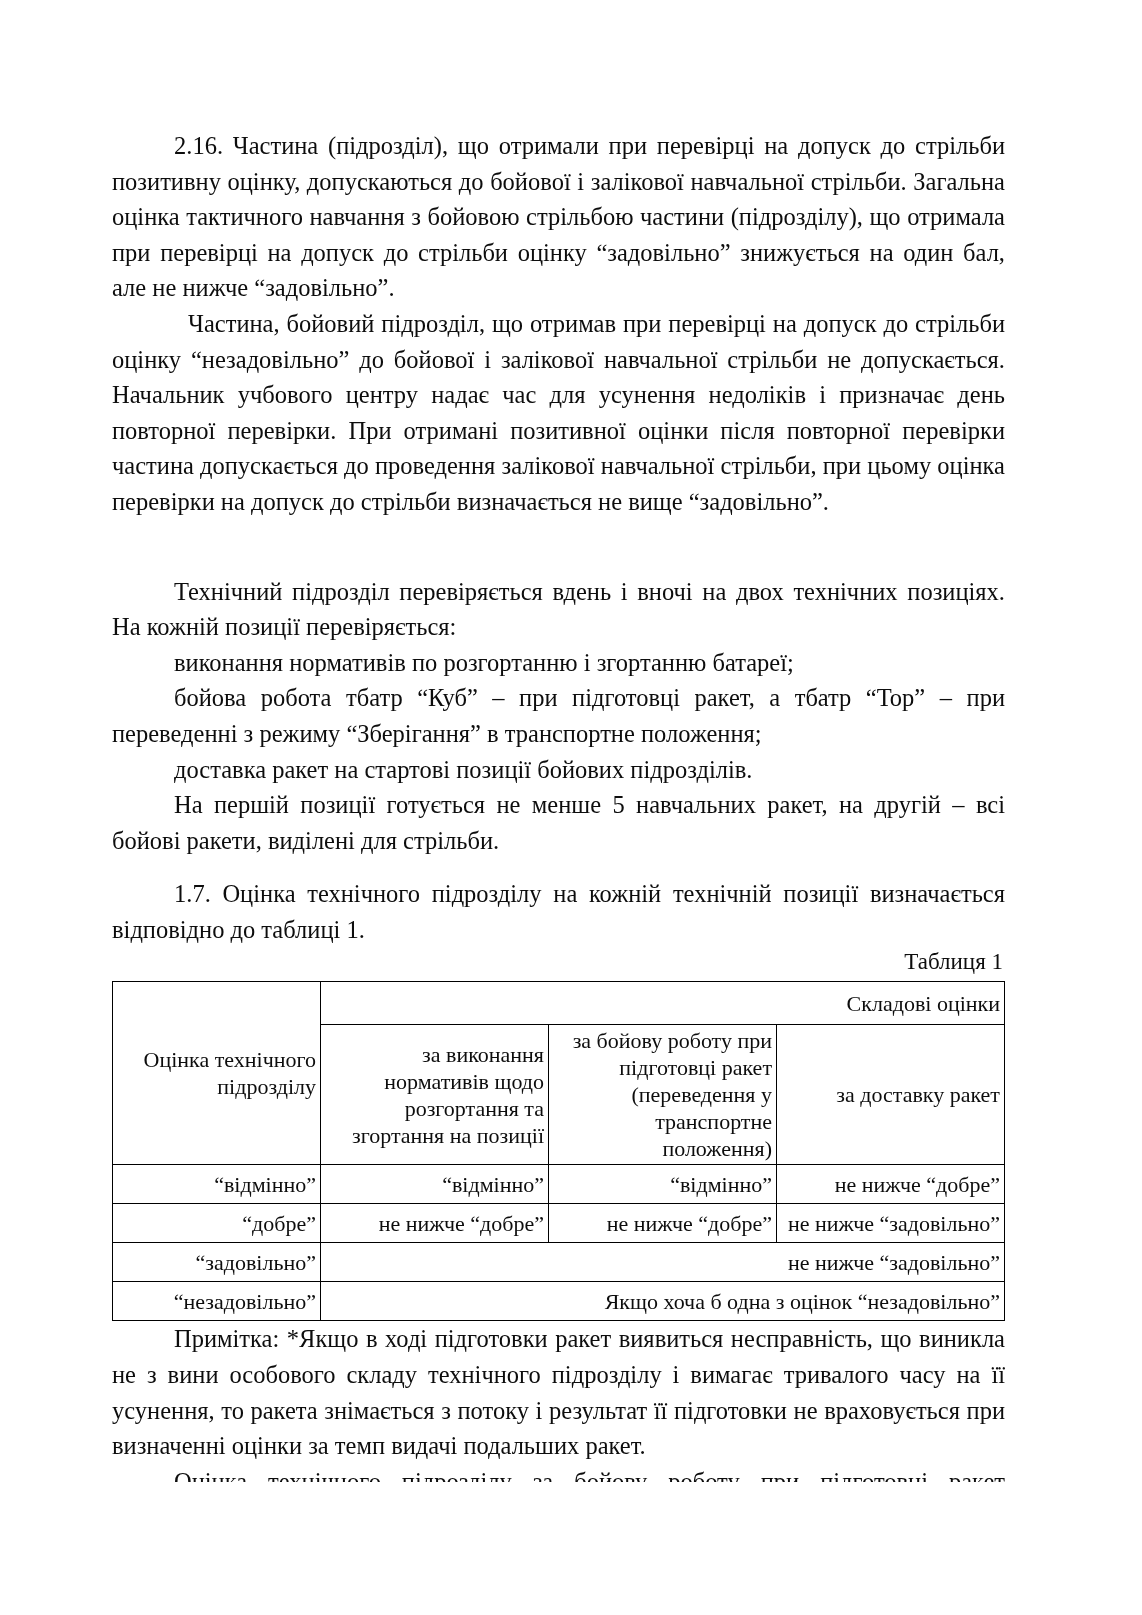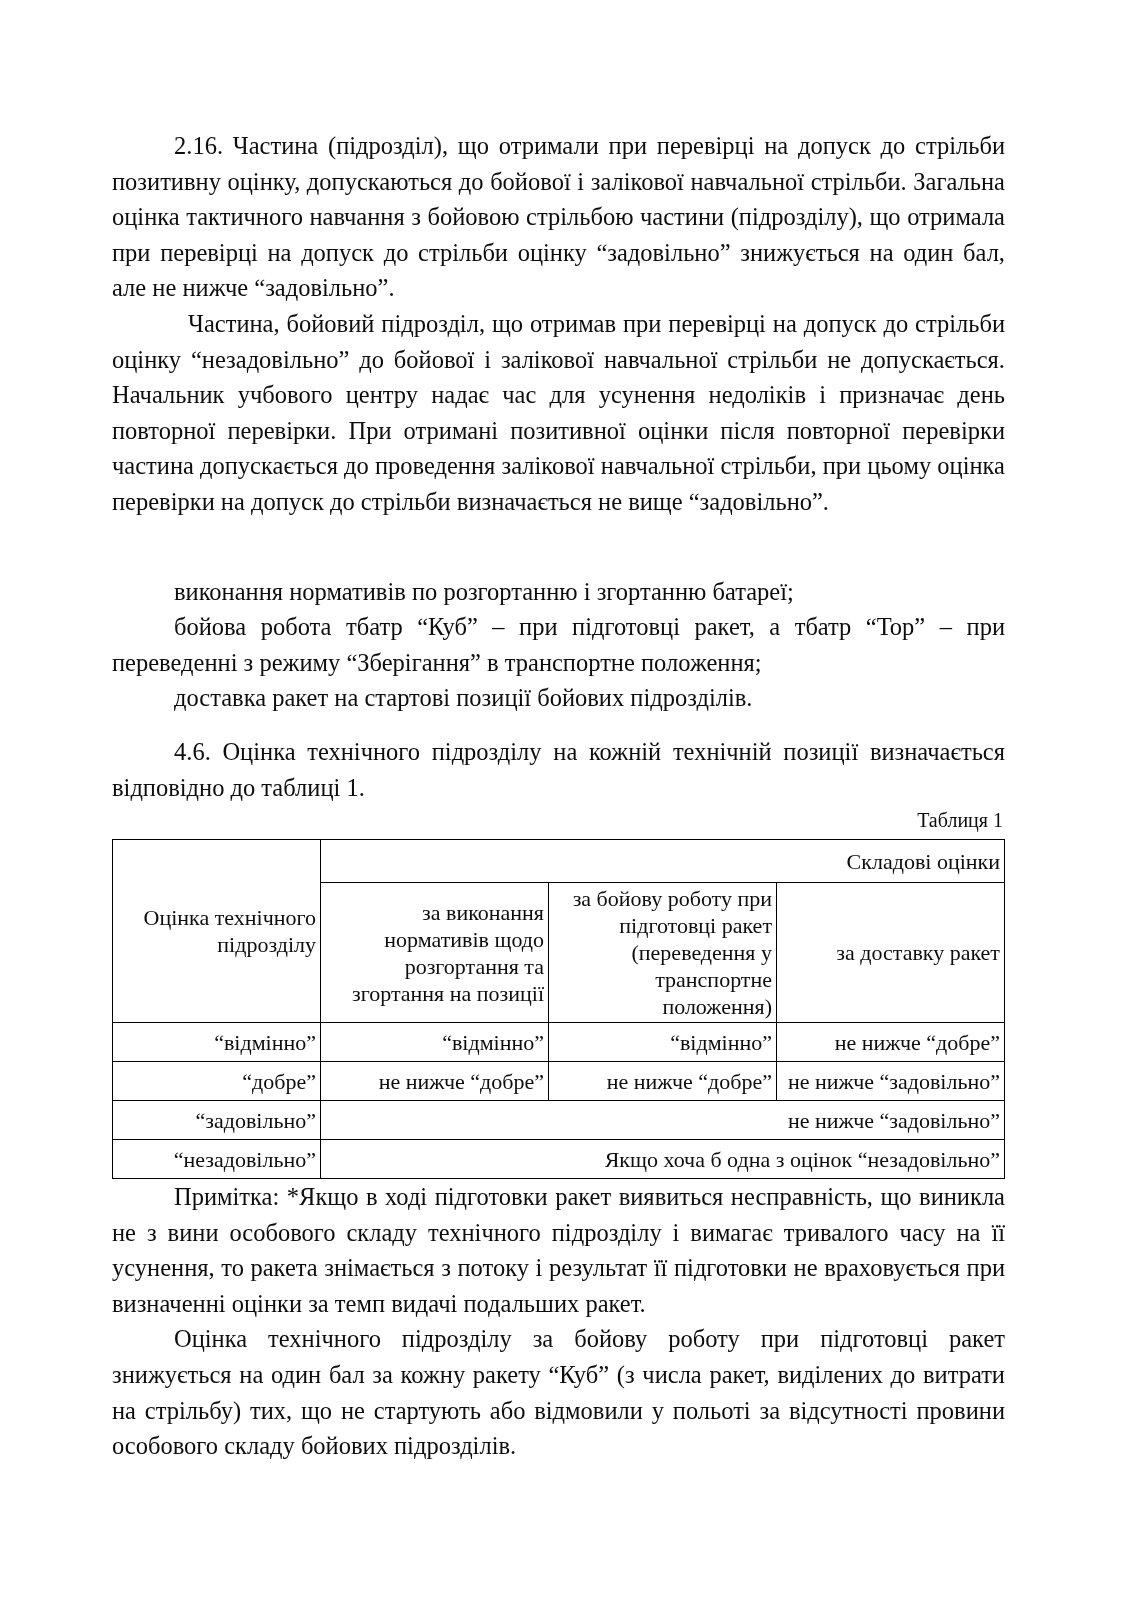--- a/index.html
+++ b/index.html
@@ -39,21 +39,21 @@
     font-size: 24.5px;
     line-height: 35.6px;
     font-weight: bold;
     text-align: center;
     letter-spacing: 0.1px;
   }
   .spacer-sm { height: 18px; }
   .spacer-md { height: 36px; }
   .table-caption {
     margin: 0;
-    font-size: 20px;
+    font-size: 23px;
     line-height: 30px;
     text-align: right;
     padding-right: 2px;
   }
   table.eval-table {
     border-collapse: collapse;
     width: 893px;
     table-layout: fixed;
     margin: 4px 0 0 0;
     font-size: 22px;
@@ -100,27 +100,29 @@
 
     <p class="body-par">2.16. Частина (підрозділ), що отримали при перевірці на допуск до стрільби позитивну оцінку, допускаються до бойової і залікової навчальної стрільби.  Загальна оцінка тактичного навчання з бойовою стрільбою частини (підрозділу), що отримала при перевірці на допуск до стрільби оцінку “задовільно” знижується на один бал, але не нижче “задовільно”.</p>
 
     <p class="body-par indent-big">Частина, бойовий підрозділ, що отримав при перевірці на допуск до стрільби оцінку “незадовільно” до бойової і залікової навчальної стрільби не допускається. Начальник учбового центру надає час для усунення недоліків і призначає день повторної перевірки. При отримані позитивної оцінки після повторної перевірки частина допускається до проведення залікової навчальної стрільби, при цьому оцінка перевірки на допуск до стрільби визначається не вище “задовільно”.</p>
 
     <div class="spacer-md"></div>
 
 
     <div class="spacer-sm"></div>
 
+    <p class="body-par">Технічний підрозділ перевіряється вдень і вночі на двох технічних позиціях. На кожній позиції перевіряється:</p>
     <p class="body-par">виконання нормативів по розгортанню і згортанню батареї;</p>
     <p class="body-par">бойова робота тбатр “Куб” – при підготовці ракет, а тбатр “Тор” – при переведенні з режиму “Зберігання” в транспортне положення;</p>
     <p class="body-par">доставка ракет на стартові позиції бойових підрозділів.</p>
+    <p class="body-par">На першій позиції готується не менше 5 навчальних ракет, на другій – всі бойові ракети, виділені для стрільби.</p>
 
     <div class="spacer-sm"></div>
 
-    <p class="body-par">4.6. Оцінка технічного підрозділу на кожній технічній позиції визначається відповідно до таблиці 1.</p>
+    <p class="body-par">1.7. Оцінка технічного підрозділу на кожній технічній позиції визначається відповідно до таблиці 1.</p>
 
     <p class="table-caption">Таблиця 1</p>
 
     <table class="eval-table">
       <tbody>
         <tr>
           <td class="col1" rowspan="2">Оцінка технічного підрозділу</td>
           <td class="group-head" colspan="3">Складові оцінки</td>
         </tr>
         <tr>

